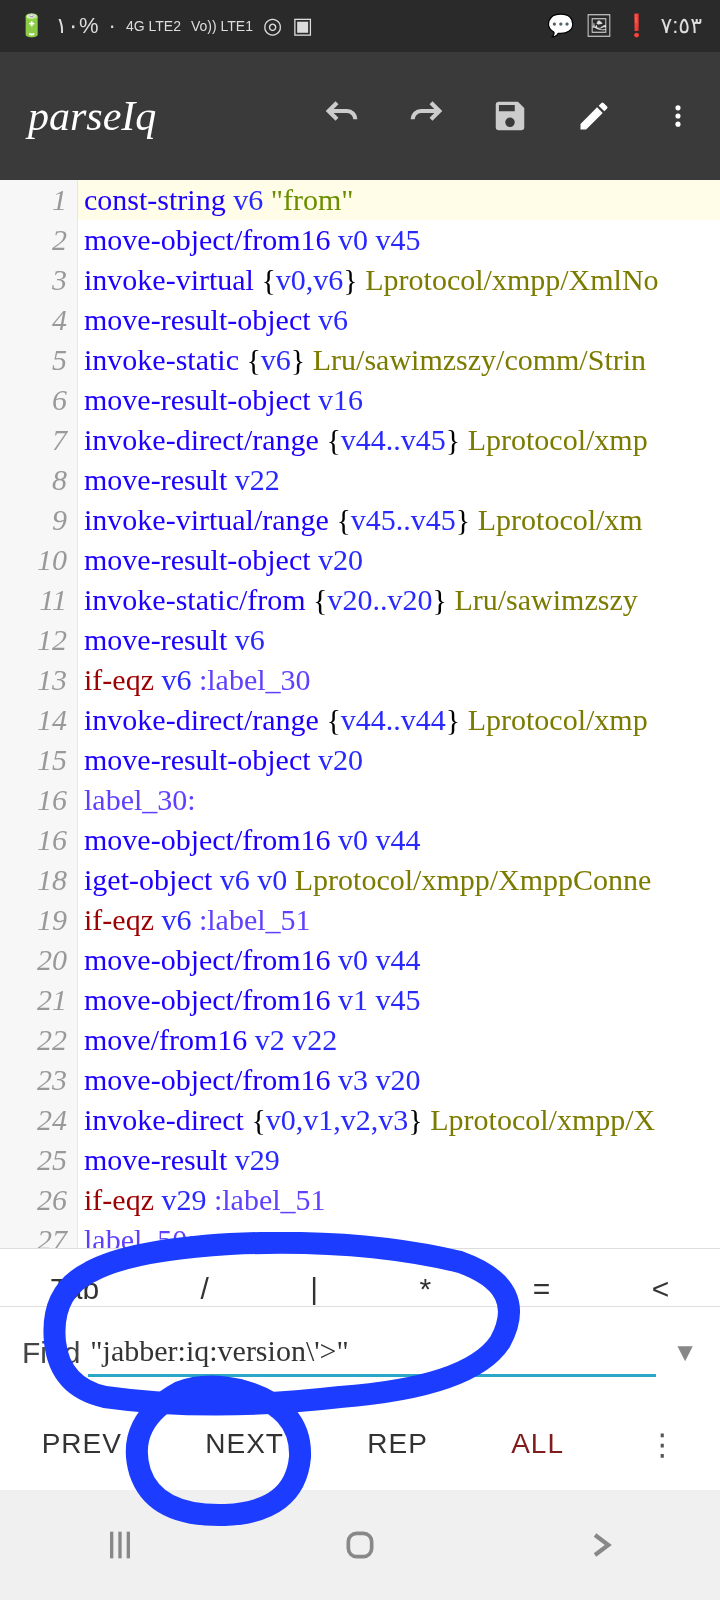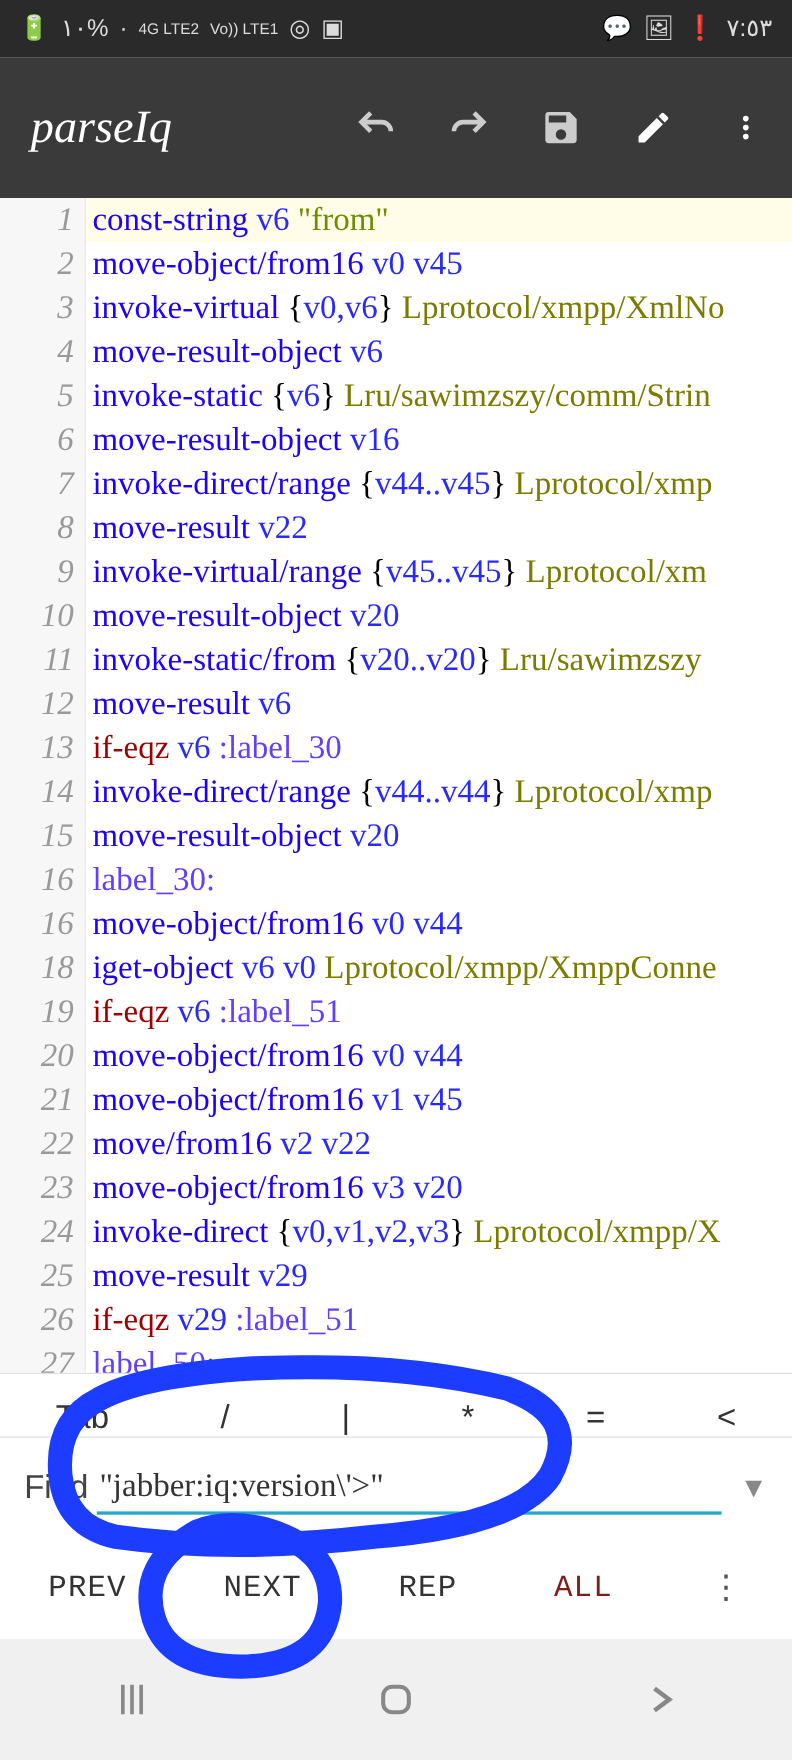--- a/index.html
+++ b/index.html
@@ -29,21 +29,21 @@
   
   .sym-row { height:58px; background:#fff; border-top:1px solid #ddd; display:flex; align-items:flex-end; justify-content:space-around; font-size:30px; color:#333; font-family:sans-serif; }
   .sym-row span { padding:0 18px; }
   
   .find-bar { height:92px; background:#fff; border-top:1px solid #ddd; display:flex; align-items:center; padding:0 22px; font-size:30px; position:relative; }
   .find-label { color:#444; margin-right:8px; font-family:sans-serif; }
   .find-input { flex:1; border:none; border-bottom:3px solid #2aa6c6; font-size:30px; padding:6px 2px; font-family:"Comic Sans MS",cursive; color:#333; background:#fff; outline:none; }
   .find-input::selection { background:#a8d8ff; }
   .find-drop { color:#888; font-size:26px; padding-left:16px; }
   
-  .action-row { height:92px; background:#fff; display:flex; align-items:center; justify-content:space-around; font-size:28px; font-family:Liberation Mono, monospace; color:#333; letter-spacing:1px;text-align:center; }
+  .action-row { height:92px; background:#fff; display:flex; align-items:center; justify-content:space-around; font-size:28px; font-family:Liberation Sans, sans-serif; color:#333; letter-spacing:1px;text-align:center; }
   .action-row .all { color:#7f1d1d; }
   .action-row .more { font-size:30px; color:#555; }
   
   .nav-bar { height:110px; background:#f0f0f0; display:flex; align-items:center; justify-content:space-around; color:#777; }
   .nav-bar .nbtn { width:56px; height:56px; display:flex; align-items:center; justify-content:center; }
   
   .scribble { position:absolute; pointer-events:none; z-index:50; }
 </style>
 </head>
 <body>

